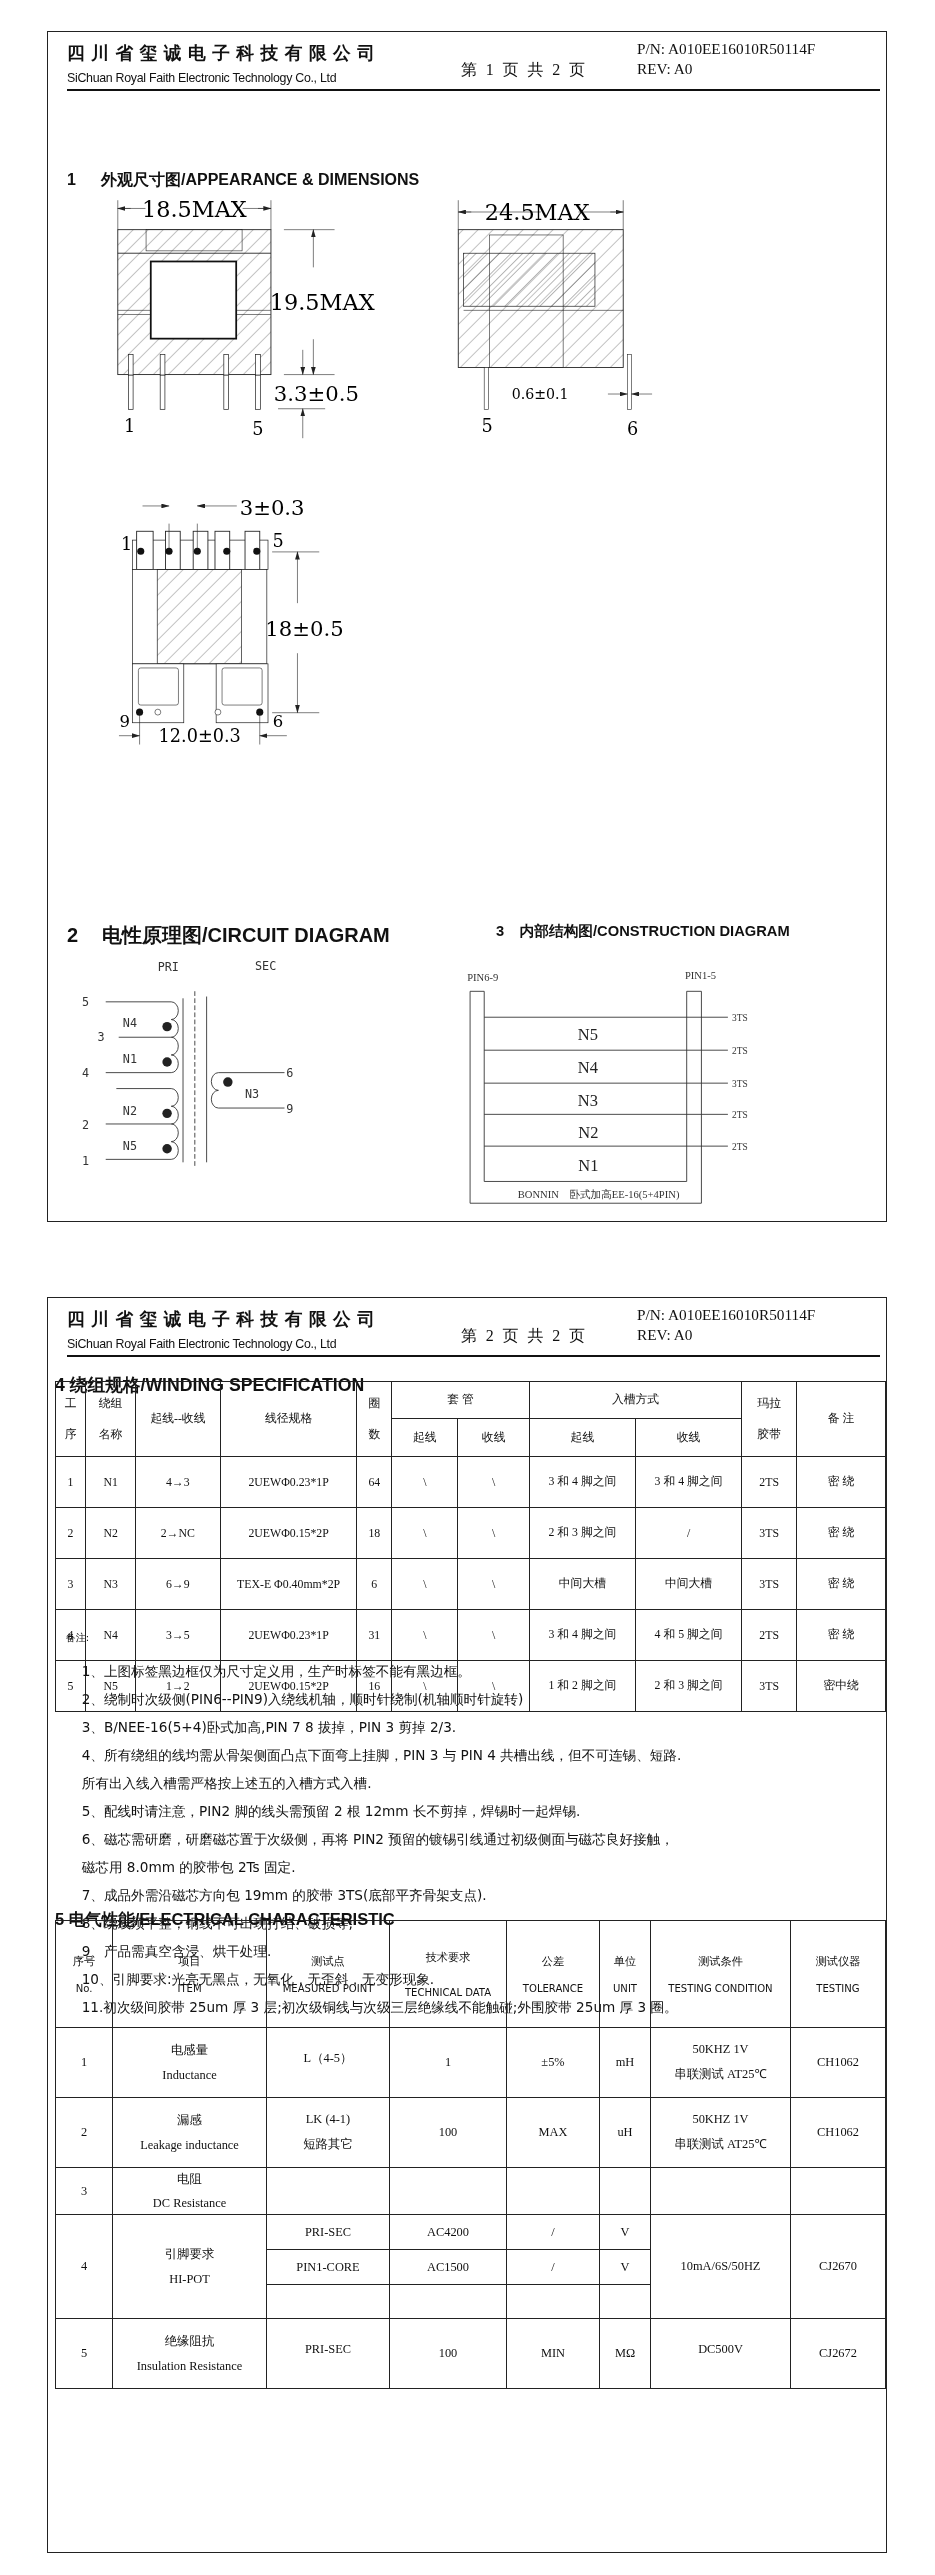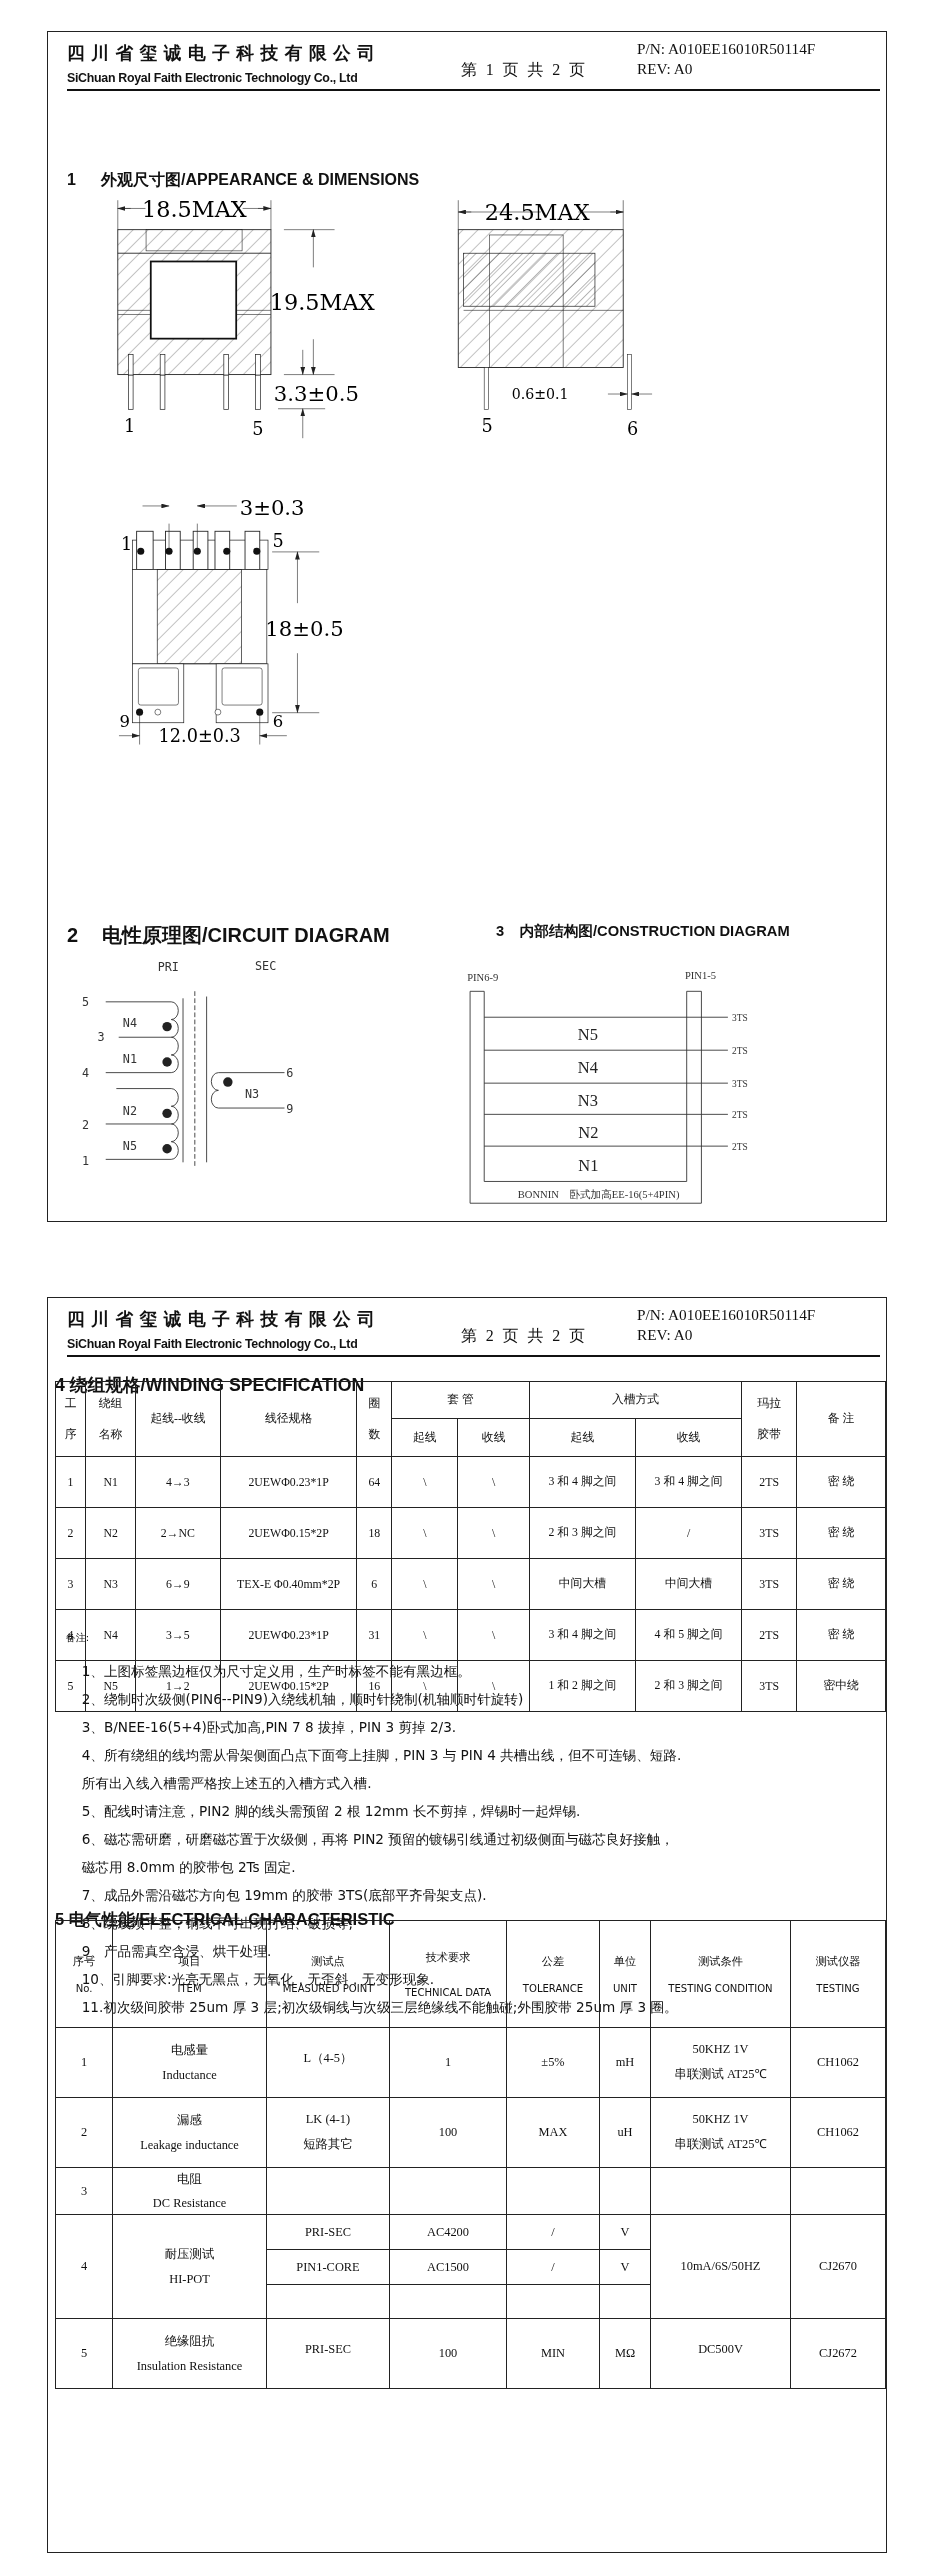--- a/index.html
+++ b/index.html
@@ -2,21 +2,21 @@
 <html style="font-size:9.4px"><head>
 <meta charset="utf-8">
 <style>
   html, body { margin:0; padding:0; background:#ffffff; }
   body { width:935px; height:2576px; position:relative; font-family:"Liberation Serif", serif; color:#111; }
   .sheet { position:absolute; left:47px; width:840px; border:1.2px solid #222; border-bottom-width:1.2px; box-sizing:border-box; background:#fff; }
   #sheet1 { top:31px; height:1191px; }
   #sheet2 { top:1297px; height:1256px; }
   .hdr { position:absolute; left:0; right:0; top:0; height:59px;text-align:right; }
   .hdr .cn { position:absolute; left:19px; top:8.8px; font-size:17.7px; font-weight:bold; letter-spacing:6.5px; font-family:"DejaVu Serif", serif; }
-  .hdr .en { position:absolute; left:19px; top:39px; font-size:12.4px; font-weight:bold; font-family:"Liberation Sans", sans-serif; letter-spacing:-0.3px; }
+  .hdr .en { position:absolute; left:19px; top:39px; font-size:12.4px; font-weight:normal; font-family:"Liberation Sans", sans-serif; letter-spacing:-0.3px; }
   .hdr .pg { position:absolute; left:413px; top:28px; font-size:16px; letter-spacing:2.4px; }
   .hdr .pn { position:absolute; left:589px; top:8.3px; font-size:15.3px; }
   .hdr .rev { position:absolute; left:589px; top:28px; font-size:15.3px; }
   .hdr .rule { position:absolute; left:19px; right:5.9px; top:57px; height:2.4px; background:#111; }
   .sec-title { position:absolute; font-weight:bold; font-size:16px; font-family:Liberation Sans, sans-serif;margin-top:16px; }
   .sec-title .num { display:inline-block; width:34px; }
   svg text { font-family:"Liberation Serif", serif; }
   .dim { font-family:"DejaVu Serif", serif; }
   .mono { font-family:"DejaVu Sans Mono", monospace; }
   table.spec { position:absolute; border-collapse:collapse; font-size:11.8px; text-align:center; }
@@ -479,21 +479,21 @@
           <td></td>
           <td>
             <div style="margin-bottom:8.3px"></div>
             <div></div>
           </td>
           <td></td>
         </tr>
         <tr style="height:35px">
           <td rowspan="3">4</td>
           <td rowspan="3">
-            <div style="margin-bottom:8.3px">耐压测试</div>
+            <div style="margin-bottom:8.3px">引脚要求</div>
             <div>HI-POT</div>
           </td>
           <td>PRI-SEC</td>
           <td>AC4200</td>
           <td>/</td>
           <td>V</td>
           <td rowspan="3">10mA/6S/50HZ</td>
           <td rowspan="3">CJ2670</td>
         </tr>
         <tr style="height:35px">

